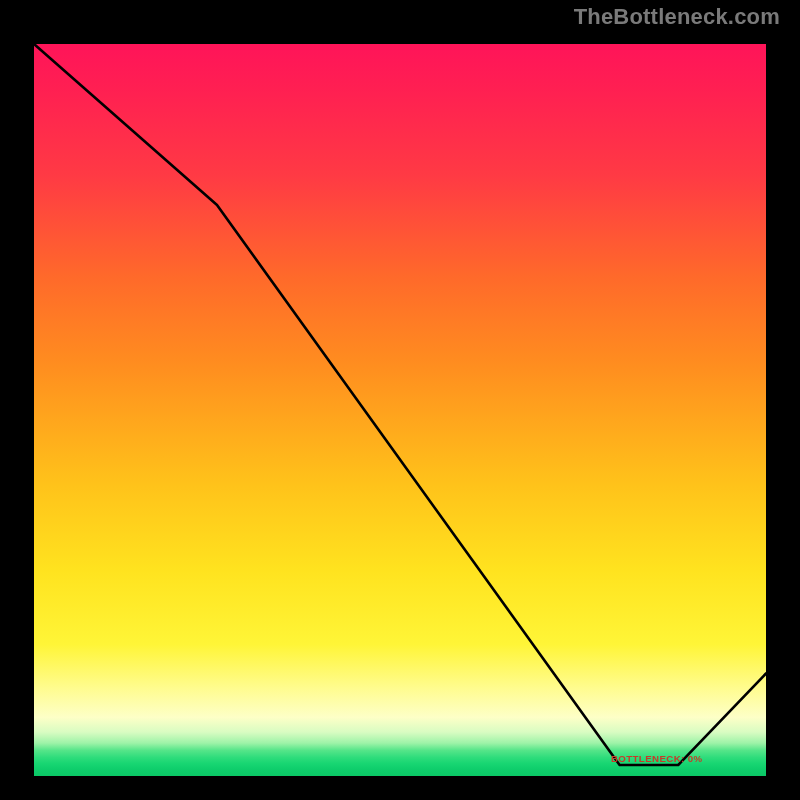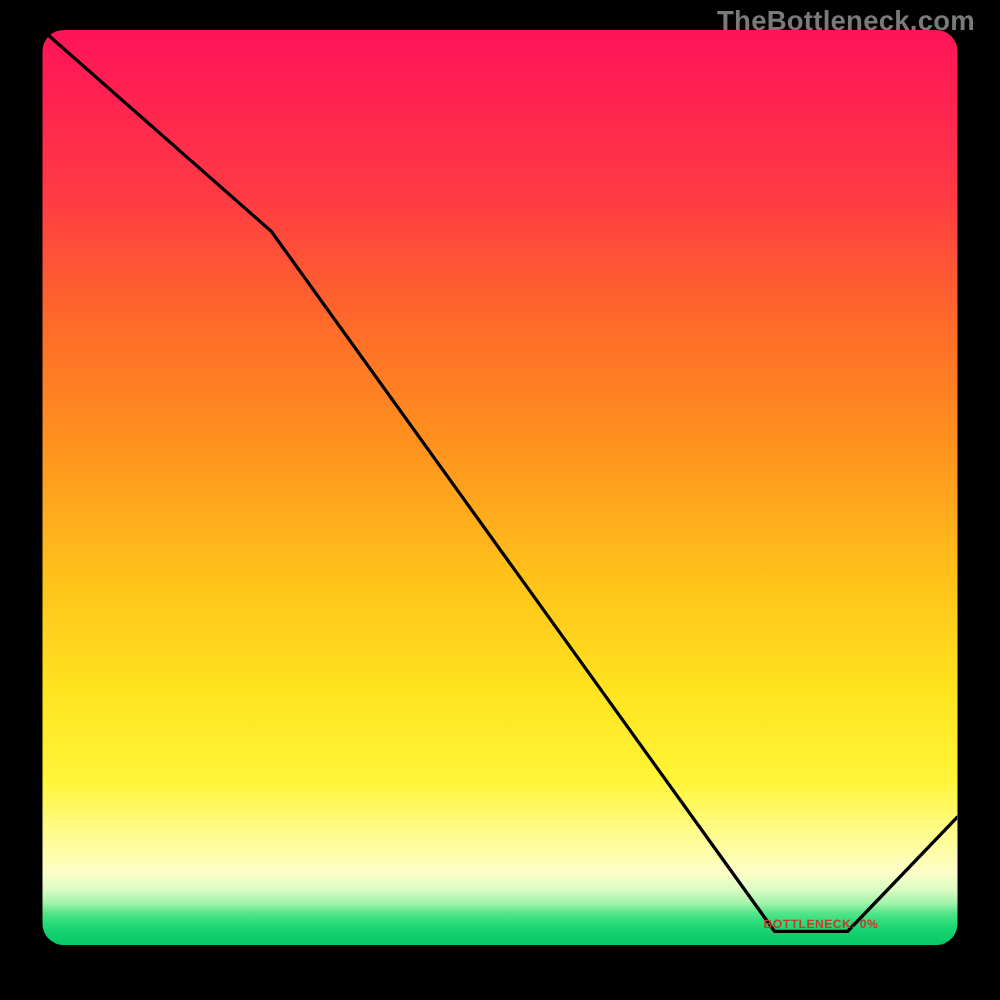--- a/index.html
+++ b/index.html
@@ -24,21 +24,21 @@
     font-size: 22px;
     font-weight: 600;
     letter-spacing: 0.2px;
     user-select: none;
     text-align: center;
   }
   
   .plot {
     position: absolute;
     left: 34px;
-    top: 24px;
+    top: 44px;
     width: 732px;
     height: 732px;
     
     background: linear-gradient(
       to bottom,
       #ff1459 0%,
       #ff1f52 6%,
       #ff3a44 18%,
       #ff6a2a 32%,
       #ff8e1f 44%,
@@ -48,21 +48,20 @@
       #fffc8f 88%,
       #fdffc7 92%,
       #d9fcc2 94%,
       #9ef3a8 95.5%,
       #55e589 96.5%,
       #2ddc7b 97.5%,
       #18d672 98.3%,
       #0fce6c 99%,
       #0bc866 100%
     );
-    border-radius: 17px;
   }
   svg.line-layer {
     position: absolute;
     left: 0;
     top: 0;
     width: 732px;
     height: 732px;
   }
   .curve {
     fill: none;

